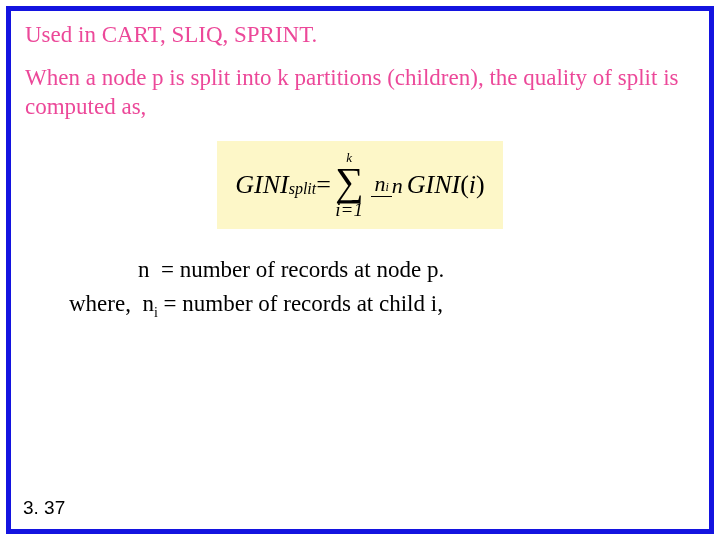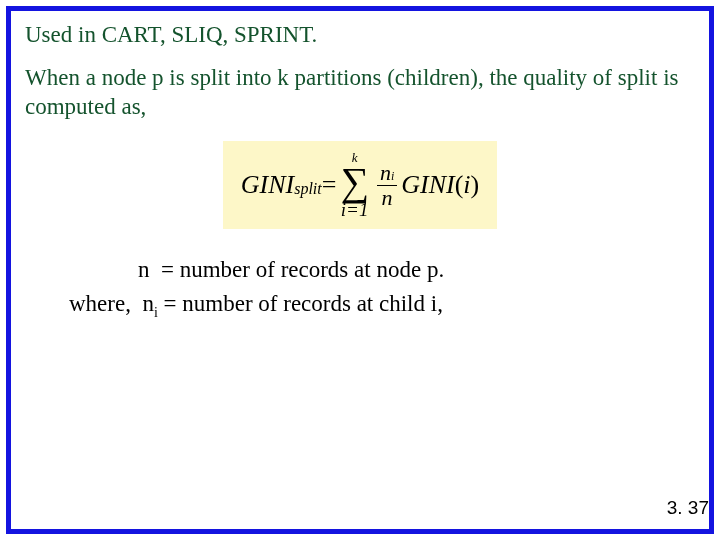--- a/index.html
+++ b/index.html
@@ -19,21 +19,21 @@
   .title {
     font-size: 40px;
     text-align: center;
     color: #000;
     margin-top: 6px;
     margin-bottom: 22px;
     font-weight: normal;
   }
   .bullet {
     font-size: 23px;
-    color: #14532d;
+    color: #ec4899;
     margin-bottom: 14px;
     line-height: 1.25;
   }
   .formula-wrap {
     text-align: center;
     margin: 20px 0 24px 0;
   }
   .formula {
     display: inline-block;
     background: #fdf7c8;
@@ -54,39 +54,39 @@
     flex-direction: column;
     align-items: center;
     margin: 0 4px;
     line-height: 1;
   }
   .sigma-top { font-size: 13px; font-style: italic; }
   .sigma-sym { font-size: 40px; font-style: normal; line-height: 0.9; }
   .sigma-bot { font-size: 19px; font-style: italic; }
   .frac {
     display: inline-flex;
-    flex-direction: column;
+    flex-direction: row;
     align-items: center;
     margin: 0 4px;
     line-height: 1;
   }
   .frac .num { font-size: 22px; border-bottom: 1.5px solid #000; padding: 0 3px 1px 3px; }
   .frac .den { font-size: 22px; padding-top: 1px; }
   .subi { font-size: 12px; font-style: italic; }
   .where-block {
     margin-left: 44px;
     font-size: 23px;
     line-height: 1.45;
   }
   .where-block .subtxt { font-size: 14px; vertical-align: sub; }
   .pagenum {
     position: absolute;
     bottom: 10px;
-    left: 0; right: 0;
-    text-align: right;
+    left: 12px; right: 0;
+    text-align: left;
     font-size: 19px;
     font-family: Arial, Helvetica, sans-serif;
     color: #000;
   }
 </style>
 </head>
 <body>
 
 <div class="frame">
 

